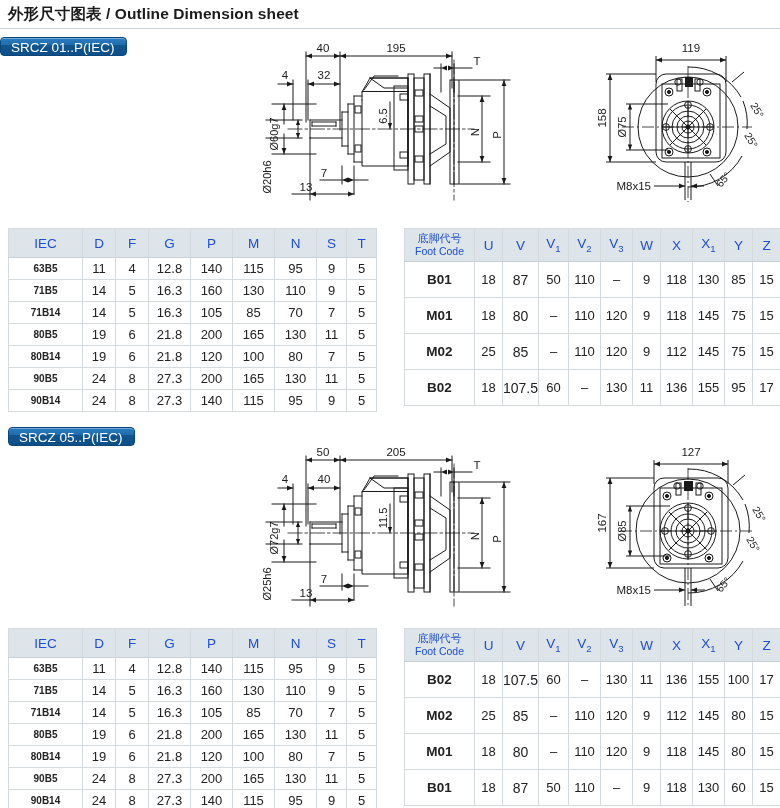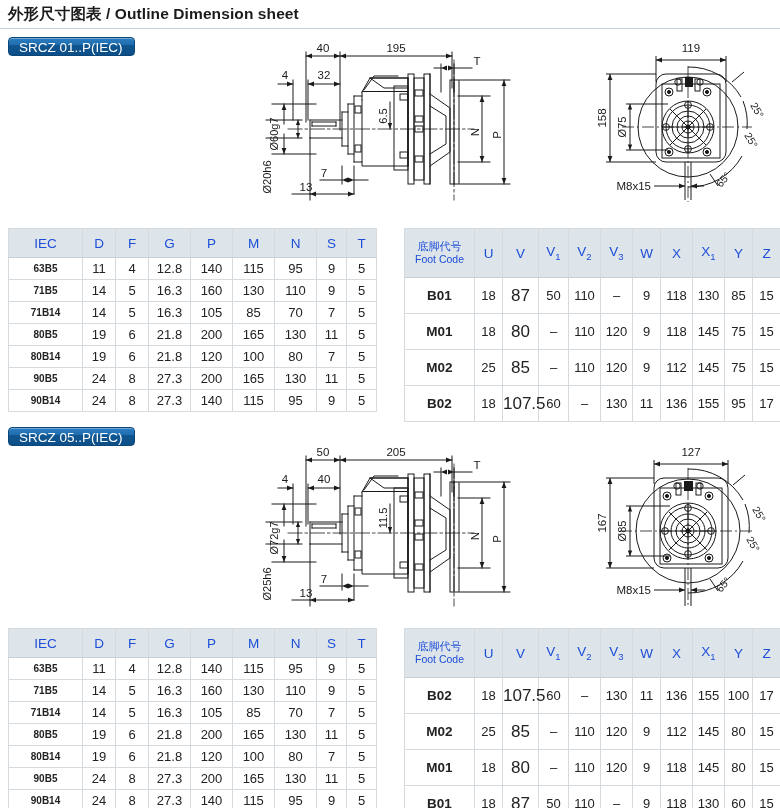--- a/index.html
+++ b/index.html
@@ -90,44 +90,44 @@
     font-size: 10px;
   }
 
   
   table.foot thead th {
     height: 32px;
   }
   table.foot thead th.fc {
     font-size: 11px;
     line-height: 1.22;
-    padding: 8px 2px;
+    padding: 0 2px;
   }
   table.foot thead th.fc .cn { font-size: 11px; display:block; }
   table.foot thead th.fc .en { font-size: 10.5px; display:block; }
   table.foot tbody td {
     height: 35px;
     font-size: 13px;
   }
   table.foot tbody td.name {
     font-weight: bold;
     font-size: 13.5px;
   }
   table.foot tbody td.small {
-    font-size: 17px;
+    font-size: 14px;
   }
   .sub { font-size: 9.5px; vertical-align: sub; }
 </style>
 </head>
 <body>
 
 <div class="page-title">外形尺寸图表 / Outline Dimension sheet</div>
 <div class="title-rule"></div>
 
-<div class="badge" style="left:8px; top:37px;">SRCZ 01..P(IEC)</div>
+<div class="badge" style="left:0; top:37px;">SRCZ 01..P(IEC)</div>
 
 <svg class="drawing" style="left:258px; top:34px;" width="268" height="182" viewBox="0 0 268 182">
   <g fill="none" stroke="#1a1a1a" stroke-width="1" stroke-linecap="square">
 
     <line x1="48" y1="18" x2="48" y2="88"></line>
     <line x1="82" y1="18" x2="82" y2="96"></line>
     <line x1="194" y1="18" x2="194" y2="54"></line>
     <line x1="48" y1="22" x2="82" y2="22"></line>
     <line x1="82" y1="22" x2="194" y2="22"></line>
     <path d="M48 22 l6 -2.4 v4.8 z" fill="#1a1a1a" stroke="none"></path>

